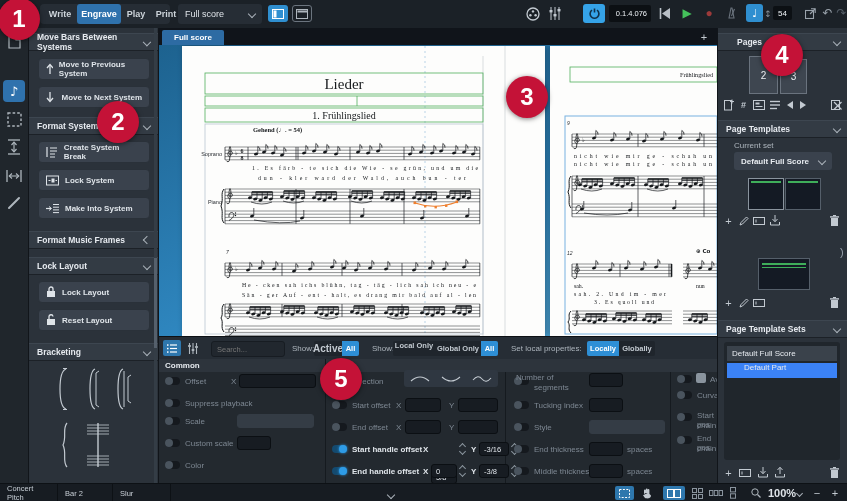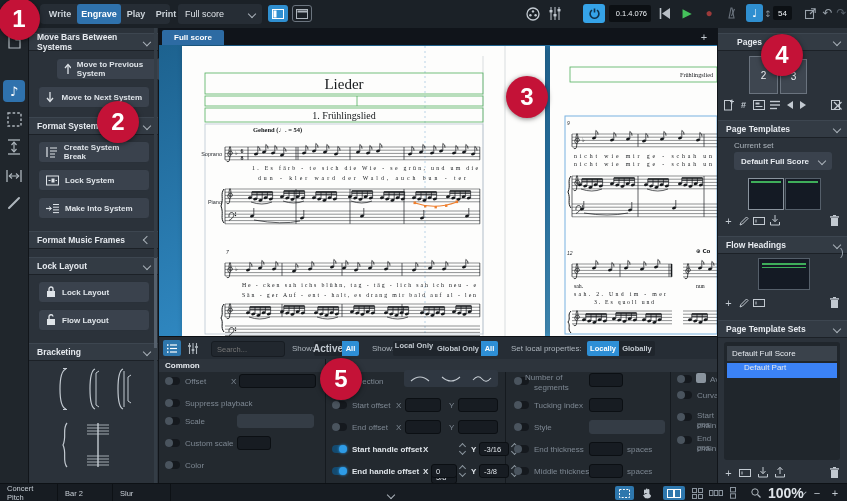--- a/index.html
+++ b/index.html
@@ -177,21 +177,21 @@
           <line x1="2" y1="12" x2="12" y2="2" stroke="#aeb6bd" stroke-width="2" stroke-linecap="round"></line>
         </svg>
     </div>
   </div>
 
   <div class="abs" style="left:29px;top:28px;width:129px;height:455px;background:#2b323a;border-right:1px solid #11151a;">
     <div class="hdr" style="top:5px;">
       <span>Move Bars Between Systems</span>
         <span class="chev"></span>
     </div>
-    <div class="pbtn" style="left:27px;top:30px;width:112px;">
+    <div class="pbtn" style="left:9px;top:30px;width:112px;">
       <svg width="8" height="12">
           <line x1="4" y1="11" x2="4" y2="2" stroke="#dfe4e9" stroke-width="1.3"></line>
           <path d="M1,5 L4,1.5 L7,5" fill="none" stroke="#dfe4e9" stroke-width="1.3"></path>
         </svg>
       <span>Move to Previous System</span>
     </div>
     <div class="pbtn" style="left:9px;top:58px;width:112px;justify-content:space-between;">
       <svg width="8" height="12">
           <line x1="4" y1="1" x2="4" y2="10" stroke="#dfe4e9" stroke-width="1.3"></line>
           <path d="M1,7 L4,10.5 L7,7" fill="none" stroke="#dfe4e9" stroke-width="1.3"></path>
@@ -248,21 +248,21 @@
           <rect x="1" y="5" width="8" height="6" fill="#dfe4e9"></rect>
           <path d="M3,5 v-2 a2,2 0 0 1 4,0 v2" fill="none" stroke="#dfe4e9" stroke-width="1.3"></path>
         </svg>
       <span>Lock Layout</span>
     </div>
     <div class="pbtn" style="left:9px;top:281px;width:112px;">
       <svg width="10" height="12">
           <rect x="1" y="5" width="8" height="6" fill="#dfe4e9"></rect>
           <path d="M3,5 v-2 a2,2 0 0 1 4,-0.5" fill="none" stroke="#dfe4e9" stroke-width="1.3"></path>
         </svg>
-      <span>Flow Layout</span>
+      <span>Reset Layout</span>
     </div>
 
     <div class="hdr" style="top:315px;">
       <span>Bracketing</span>
         <span class="chev"></span>
     </div>
     <div class="ico" style="left:24px;top:338px;width:20px;height:46px;">
       <svg width="12" height="44">
           <path d="M9,2 Q3,4 3,22 Q3,40 9,42" fill="none" stroke="#c3cad1" stroke-width="1.2"></path>
           <line x1="6" y1="1.5" x2="10" y2="1.5" stroke="#c3cad1"></line>
@@ -1188,21 +1188,21 @@
     <span class="plabel on" style="left:312px;top:130px;">Y</span>
     <div class="pval" style="left:320px;top:127px;width:30px;">
         <span>-3/8</span>
       </div>
     <div class="step" style="left:351px;top:127px;">
         <i class="up"></i>
         <i class="dn"></i>
       </div>
 
     <div class="tog" style="left:355px;top:40px;"></div>
-    <span class="plabel" style="left:366px;top:36px;">Number of</span>
+    <span class="plabel" style="left:357px;top:36px;">Number of</span>
     <span class="plabel" style="left:375px;top:46px;">segments</span>
     <div class="pin" style="left:430px;top:36px;width:34px;"></div>
     <div class="tog" style="left:355px;top:64px;"></div>
     <span class="plabel" style="left:375px;top:64px;">Tucking index</span>
     <div class="pin" style="left:430px;top:61px;width:34px;"></div>
     <div class="tog" style="left:355px;top:86px;"></div>
     <span class="plabel" style="left:375px;top:86px;">Style</span>
     <div class="pin lit" style="left:430px;top:83px;width:76px;"></div>
     <div class="tog" style="left:355px;top:108px;"></div>
     <span class="plabel" style="left:375px;top:108px;">End thickness</span>
@@ -1318,24 +1318,20 @@
         </svg>
     </div>
     <div class="mini" style="left:110px;top:186px;width:13px;height:13px;">
       <svg width="9" height="11">
           <rect x="1" y="3" width="7" height="8" fill="#c3cad1"></rect>
           <rect x="0" y="1.2" width="9" height="1.4" fill="#c3cad1"></rect>
           <rect x="3" y="0" width="3" height="1.2" fill="#c3cad1"></rect>
         </svg>
     </div>
 
-    <div class="hdr" style="top:208px;">
-      <span>Flow Headings</span>
-        <span class="chev"></span>
-    </div>
     <div class="abs" style="left:40px;top:230px;width:52px;height:32px;background:#141a24;border:1px solid #555f6a;box-sizing:border-box;">
       <div style="height:2px;background:#3fae5a;margin:4px 3px 0;"></div>
       <div style="height:1px;background:#3fae5a;margin:2px 3px 0;"></div>
     </div>
     <div class="mini" style="left:4px;top:268px;width:13px;height:13px;font-size:11px;">
         <span>+</span>
       </div>
     <div class="mini" style="left:19px;top:268px;width:13px;height:13px;">
       <svg width="10" height="10">
           <path d="M1,9 L2,6.5 L7.5,1 L9,2.5 L3.5,8 Z" fill="none" stroke="#c3cad1"></path>
@@ -1457,21 +1453,21 @@
           </g>
         </svg>
     </div>
     <div class="abs" style="left:748px;top:2px;width:15px;height:14px;display:flex;align-items:center;justify-content:center;">
       <svg width="10" height="10">
           <circle cx="4" cy="4" r="3.2" fill="none" stroke="#aeb6bd"></circle>
           <line x1="6.5" y1="6.5" x2="9.5" y2="9.5" stroke="#aeb6bd" stroke-width="1.3"></line>
         </svg>
     </div>
     <div class="abs" style="left:764px;top:2px;width:42px;height:14px;display:flex;align-items:center;justify-content:space-between;padding:0 4px;box-sizing:border-box;">
-      <span style="font-size:14px;font-weight:bold;color:#dfe4e9;">100%</span>
+      <span style="font-size:11px;font-weight:bold;color:#dfe4e9;">100%</span>
       <span class="chev" style="width:4px;height:4px;"></span>
     </div>
     <div class="abs" style="left:810px;top:1px;width:14px;height:16px;display:flex;align-items:center;justify-content:center;font-size:11px;color:#c3cad1;">
         <span>−</span>
       </div>
     <div class="abs" style="left:828px;top:1px;width:14px;height:16px;display:flex;align-items:center;justify-content:center;font-size:11px;color:#c3cad1;">
         <span>+</span>
       </div>
   </div>
 

